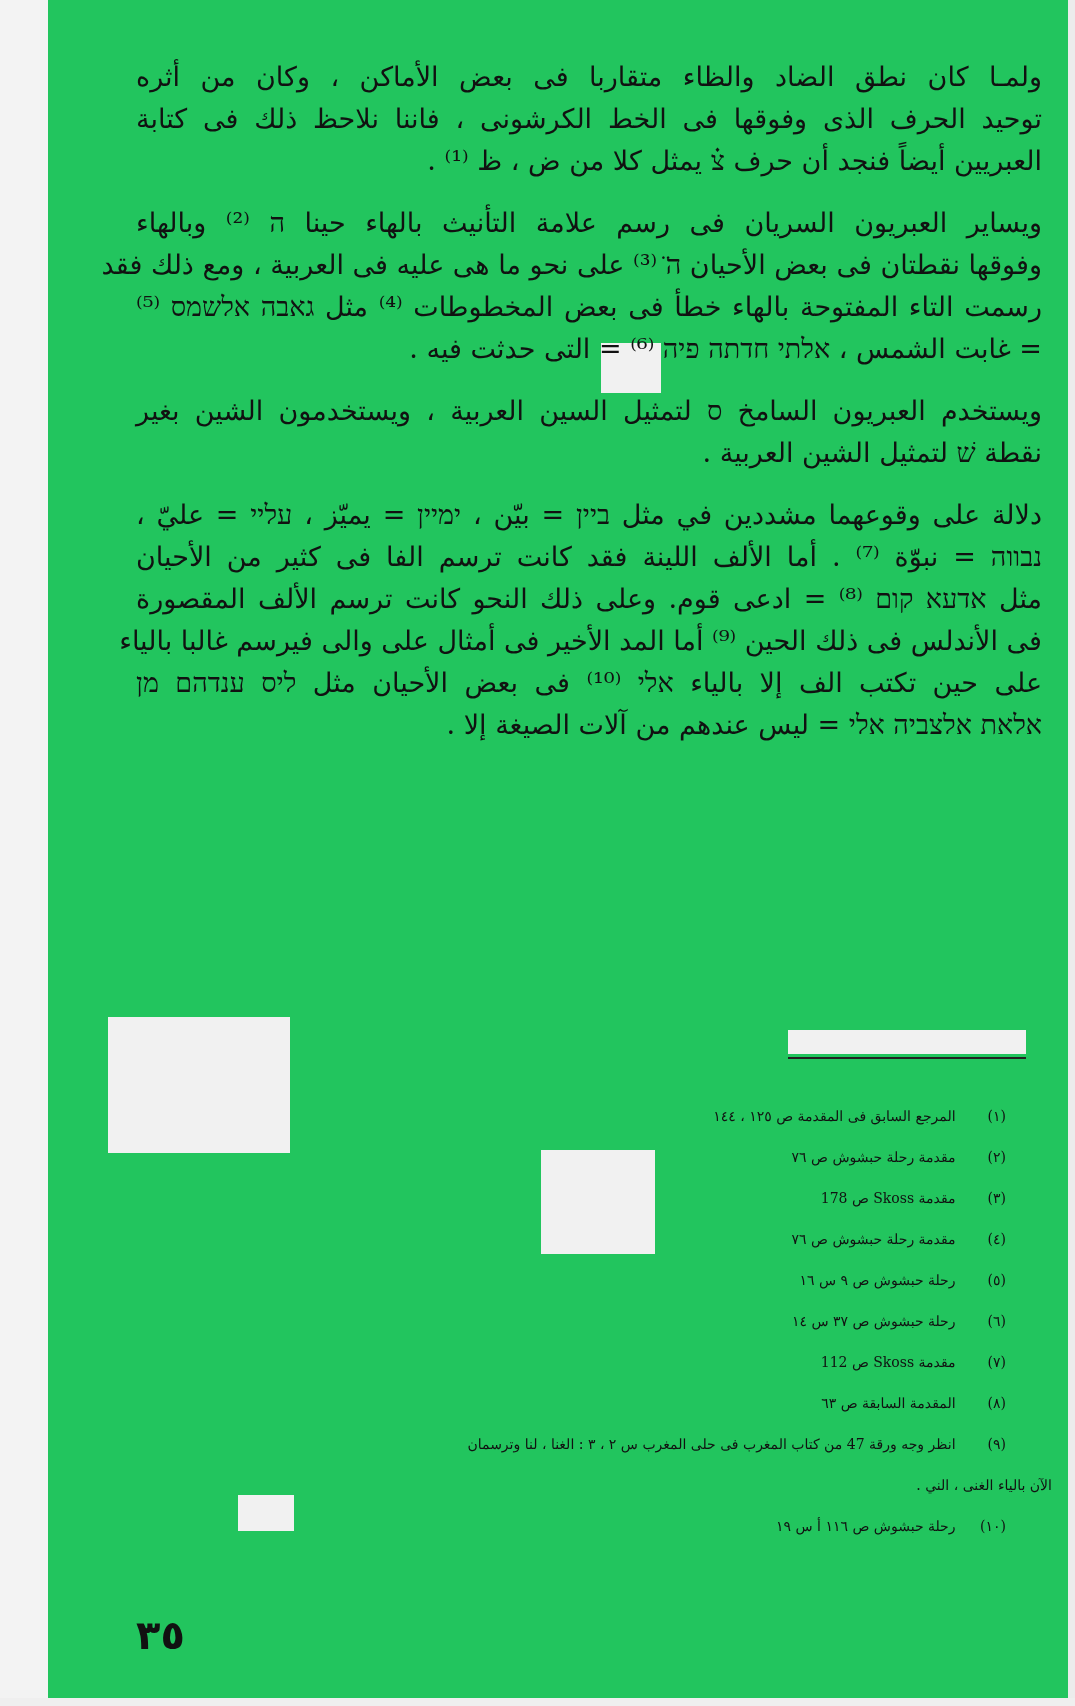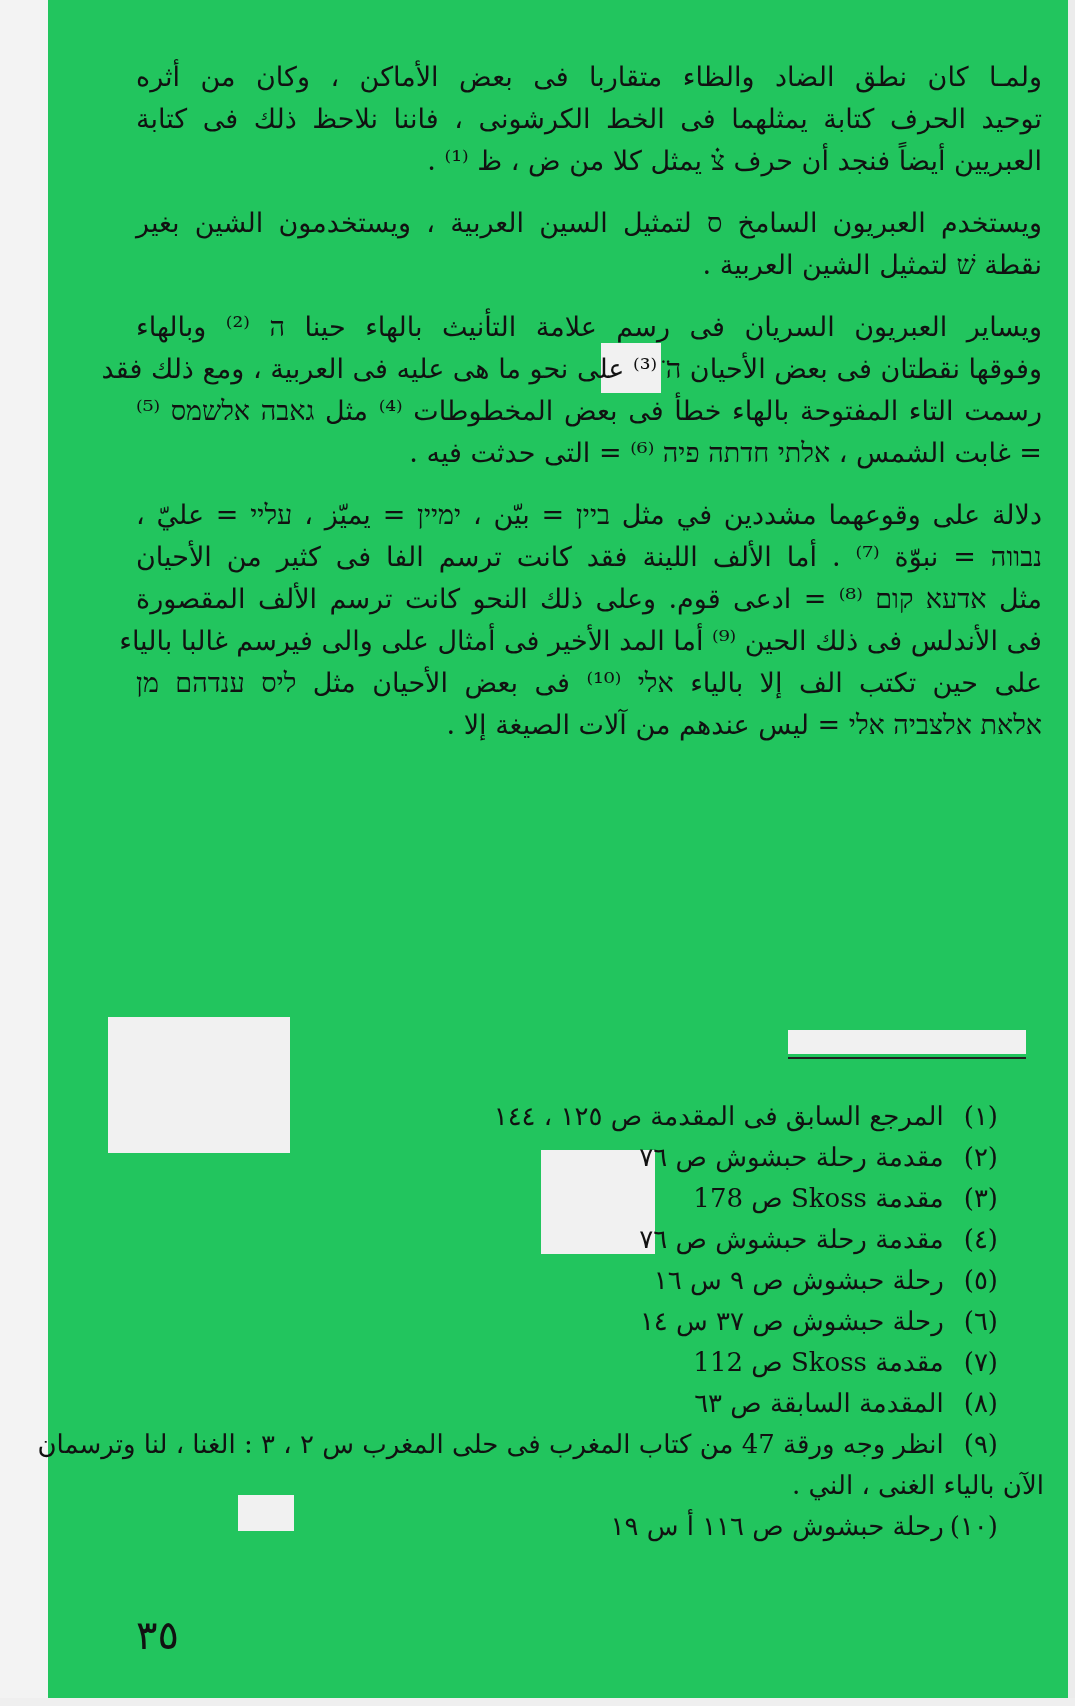--- a/index.html
+++ b/index.html
@@ -30,59 +30,59 @@
     font-size: 27px; line-height: 42px;
   }
   .para { margin: 0 0 20px 0; }
   .para .ln { display: block; white-space: nowrap; text-align: justify; text-align-last: justify; }
   .para .ln.last { text-align-last: right; }
   .rule {
     position: absolute; left: 740px; top: 1057px; width: 238px; height: 0;
     border-top: 2px solid #222;
   }
   .notes {
-    position: absolute; left: 80px; top: 1096px; width: 870px;
+    position: absolute; left: 88px; top: 1096px; width: 870px;
     direction: rtl; color: #111;
-    font-size: 26px; line-height: 41px;
+    font-size: 14px; line-height: 41px;
   }
   .note { display: block; white-space: nowrap; padding-right: 0; }
   .note .num { display: inline-block; width: 46px; text-align: right; }
   .note.cont { padding-right: 0; }
   .page-num {
     position: absolute; left: 88px; top: 1612px;
-    font-family: "DejaVu Sans", sans-serif; font-weight: normal;
+    font-family: "DejaVu Sans", sans-serif; font-weight: bold;
     font-size: 40px; color: #111; direction: rtl;
   }
 </style>
 </head>
 <body>
 
 <div class="page">
 
   <div class="smudge" style="left:553px;top:343px;width:60px;height:50px;"></div>
   <div class="smudge" style="left:60px;top:1017px;width:182px;height:136px;"></div>
   <div class="smudge" style="left:740px;top:1030px;width:238px;height:24px;"></div>
   <div class="smudge" style="left:493px;top:1150px;width:114px;height:104px;"></div>
   <div class="smudge" style="left:190px;top:1495px;width:56px;height:36px;"></div>
 
   <div class="body-text">
     <p class="para">
       <span class="ln">ولمـا كان نطق الضاد والظاء متقاربا فى بعض الأماكن ، وكان من أثره</span>
-      <span class="ln">توحيد الحرف كتابة يمثلهما فى الخط الكرشونى ، فاننا نلاحظ ذلك فى كتابة</span>
+      <span class="ln">توحيد الحرف الذى وفوقها فى الخط الكرشونى ، فاننا نلاحظ ذلك فى كتابة</span>
       <span class="ln last">العبريين أيضاً فنجد أن حرف צ֗ يمثل كلا من ض ، ظ ⁽¹⁾ .</span>
-    </p>
-    <p class="para">
-      <span class="ln">ويستخدم العبريون السامخ ס لتمثيل السين العربية ، ويستخدمون الشين بغير</span>
-      <span class="ln last">نقطة שׁ لتمثيل الشين العربية .</span>
     </p>
     <p class="para">
       <span class="ln">ويساير العبريون السريان فى رسم علامة التأنيث بالهاء حينا ה ⁽²⁾ وبالهاء</span>
       <span class="ln">وفوقها نقطتان فى بعض الأحيان ה̈ ⁽³⁾ على نحو ما هى عليه فى العربية ، ومع ذلك فقد</span>
       <span class="ln">رسمت التاء المفتوحة بالهاء خطأ فى بعض المخطوطات ⁽⁴⁾ مثل גאבה אלשמס ⁽⁵⁾</span>
       <span class="ln last">= غابت الشمس ، אלתי חדתה פיה ⁽⁶⁾ = التى حدثت فيه .</span>
+    </p>
+    <p class="para">
+      <span class="ln">ويستخدم العبريون السامخ ס لتمثيل السين العربية ، ويستخدمون الشين بغير</span>
+      <span class="ln last">نقطة שׁ لتمثيل الشين العربية .</span>
     </p>
     <p class="para">
       <span class="ln">دلالة على وقوعهما مشددين في مثل ביין = بيّن ، ימיין = يميّز ، עליי = عليّ ،</span>
       <span class="ln">נבווה = نبوّة ⁽⁷⁾ . أما الألف اللينة فقد كانت ترسم الفا فى كثير من الأحيان</span>
       <span class="ln">مثل אדעא קום ⁽⁸⁾ = ادعى قوم. وعلى ذلك النحو كانت ترسم الألف المقصورة</span>
       <span class="ln">فى الأندلس فى ذلك الحين ⁽⁹⁾ أما المد الأخير فى أمثال على والى فيرسم غالبا بالياء</span>
       <span class="ln">على حين تكتب الف إلا بالياء אלי ⁽¹⁰⁾ فى بعض الأحيان مثل ליס ענדהם מן</span>
       <span class="ln last">אלאת אלצביה אלי = ليس عندهم من آلات الصيغة إلا .</span>
     </p>
   </div>

